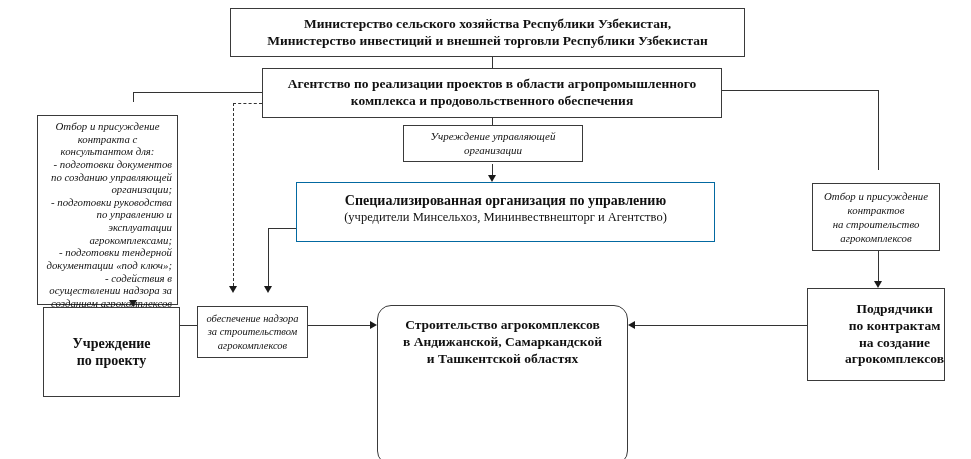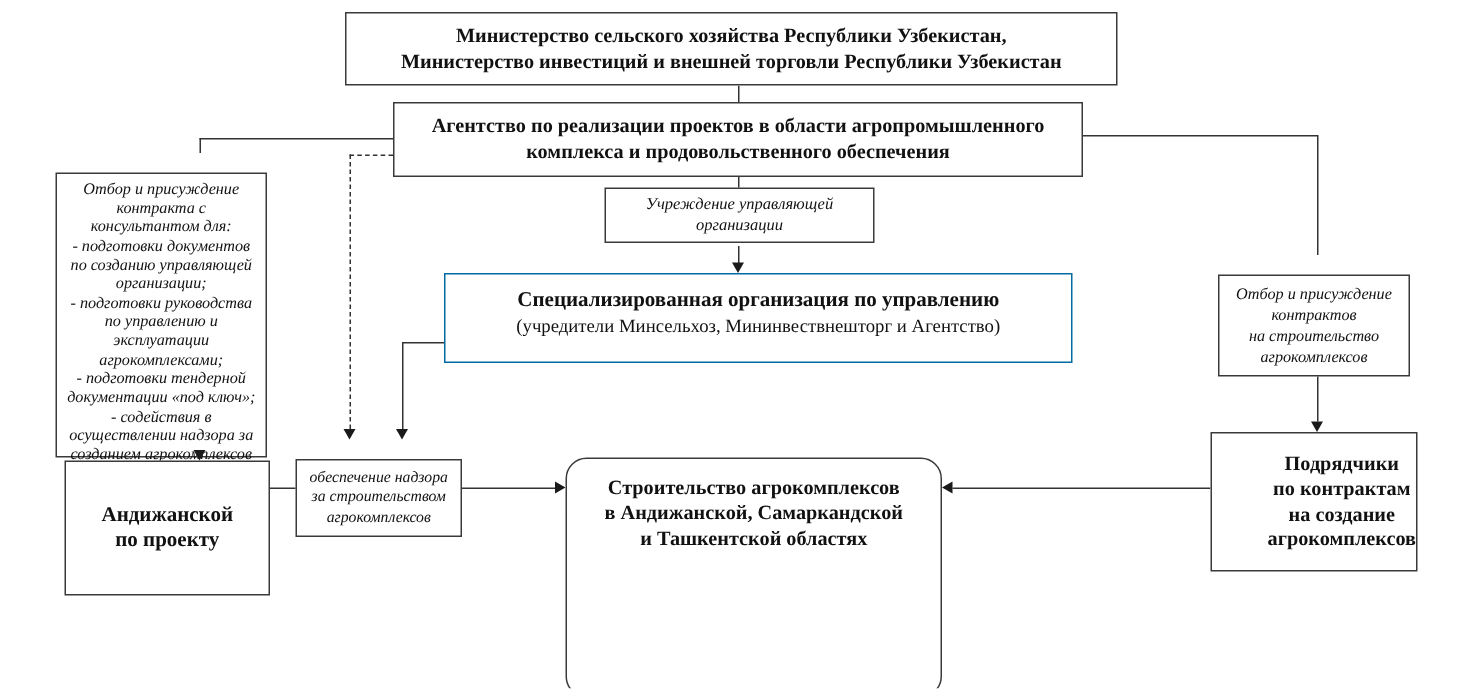--- a/index.html
+++ b/index.html
@@ -18,21 +18,21 @@
   .italic { font-style:italic;margin-top:13px; }
 
   #b-ministries   { left:230px; top:8px;   width:515px; height:49px; font-size:13.5px; }
   #b-agency       { left:262px; top:68px;  width:460px; height:50px; font-size:13.5px; }
   #b-contract-consultant {
     left:37px; top:102px; width:141px; height:190px; font-size:10.8px;
     flex-direction:column; justify-content:flex-start; align-items:stretch;
     padding:4px 5px; line-height:1.17;
   }
   #b-contract-consultant .hdr { text-align:center; white-space:pre-line; }
-  #b-contract-consultant .lst { text-align:center; white-space:pre-line; }
+  #b-contract-consultant .lst { text-align:right; white-space:pre-line; }
   #b-founding     { left:403px; top:112px; width:180px; height:37px; font-size:11px; }
   #b-specialized  { left:296px; top:182px; width:419px; height:60px; border:1px solid #0369a1;
                     flex-direction:column; justify-content:flex-start; padding-top:9px; }
   #b-specialized .t1 { font-weight:bold; font-size:14px; }
   #b-specialized .t2 { font-size:12.5px; }
   #b-selection    { left:812px; top:170px; width:128px; height:68px; font-size:10.8px; line-height:1.3; }
   #b-management   { left:403px; top:255px; width:180px; height:35px; font-size:10.5px; }
   #b-supervision  { left:197px; top:293px; width:111px; height:52px; font-size:10.5px; z-index:3; }
   #b-consultant   { left:43px;  top:307px; width:137px; height:90px; font-size:14px; }
   #b-construction { left:377px; top:305px; width:251px; height:160px; font-size:13.5px;
@@ -128,21 +128,21 @@
   </div>
 
 
   <div class="box italic" id="b-supervision">
     <span class="txt">обеспечение надзора
 за строительством
 агрокомплексов</span>
   </div>
 
   <div class="box bold" id="b-consultant">
-    <span class="txt">Андижанской
+    <span class="txt">Учреждение
 по проекту</span>
   </div>
 
   <div class="box bold" id="b-construction">
     <span class="txt">Строительство агрокомплексов
 в Андижанской, Самаркандской
 и Ташкентской областях</span>
   </div>
 
   <div class="box bold" id="b-contractors">

